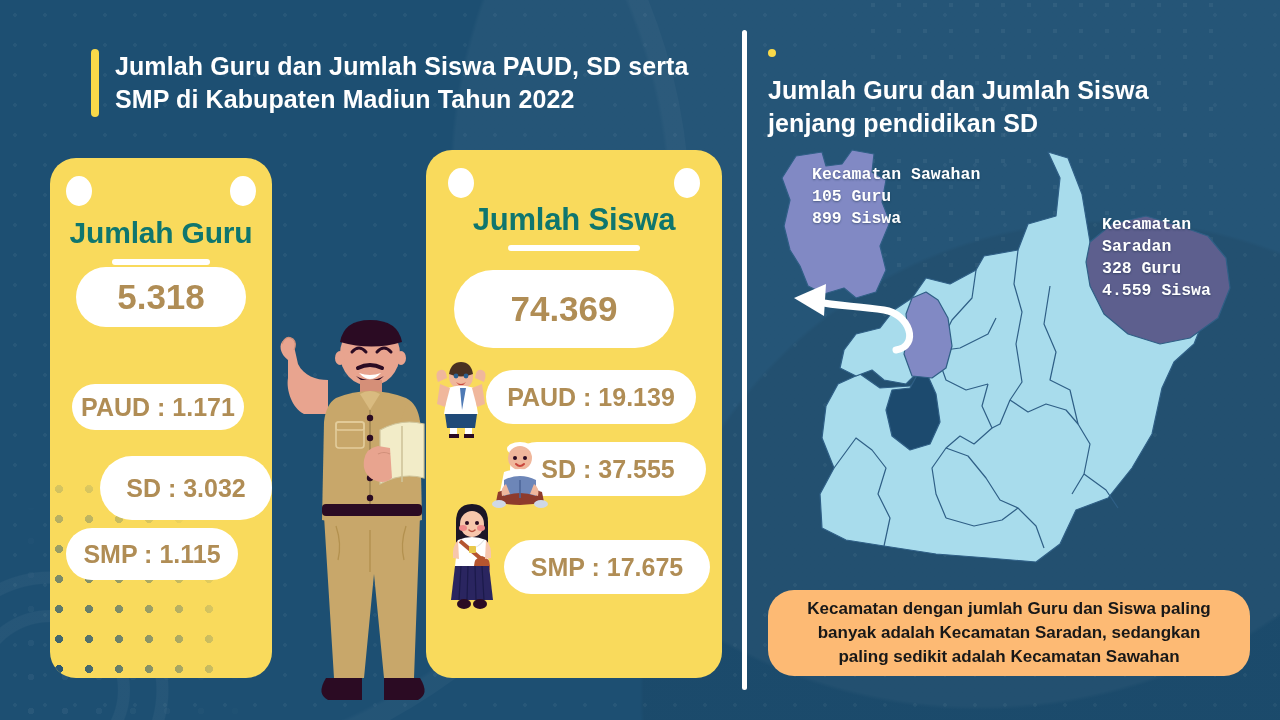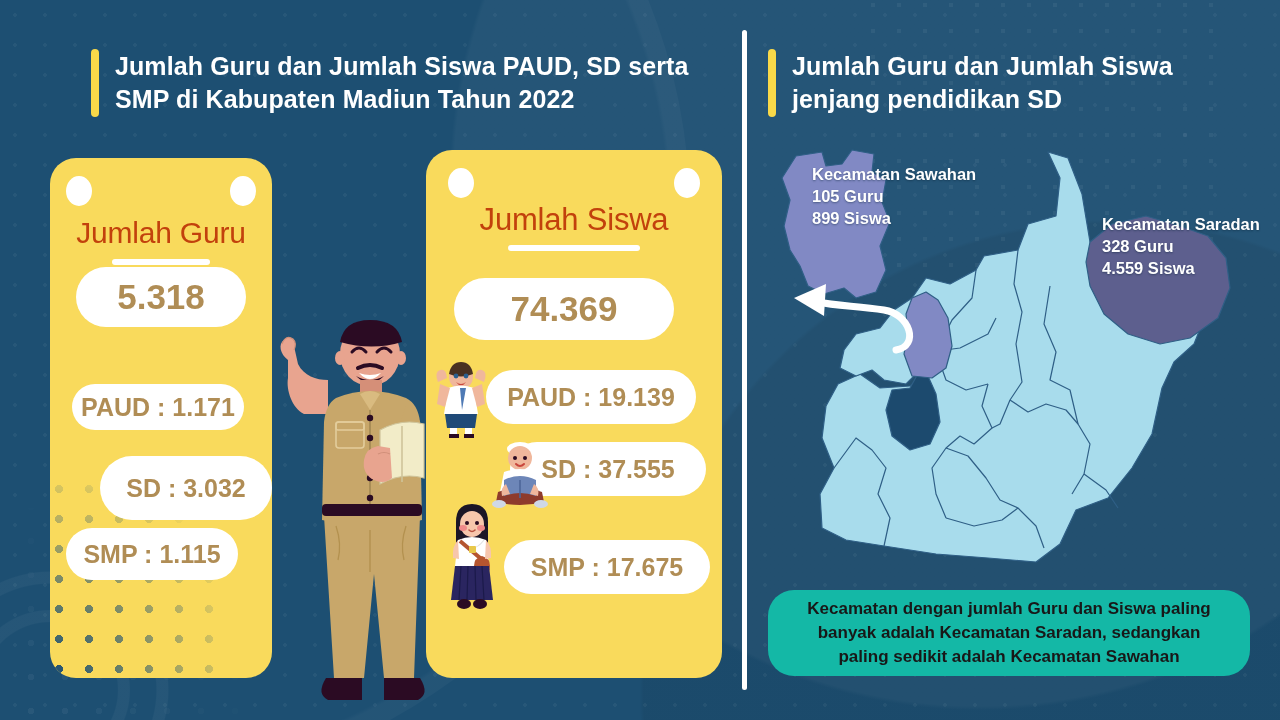--- a/index.html
+++ b/index.html
@@ -62,21 +62,21 @@
   
   .heading { position:absolute; display:flex; align-items:stretch; gap:16px; }
   .heading .accent {
     width:8px; border-radius:4px; background:#f9d949; flex:0 0 8px;
   }
   .heading .htext {
     color:#ffffff; font-weight:bold; font-size:25px; line-height:1.32;
     letter-spacing:.1px; white-space:pre-line; padding-top:1px;
   }
   #heading-left  { left:50px; top:49px; height:68px;padding-left:41px; }
-  #heading-right { left:768px; top:49px; height:68px; }
+  #heading-right { left:768px; top:49px; height:68px;flex-direction:column; }
 
   
   .stat-card {
     position:absolute; background:#f9da5c; border-radius:26px; overflow:hidden;
   }
   #card-guru  { left:50px;  top:158px; width:222px; height:520px; }
   #card-siswa { left:426px; top:150px; width:296px; height:528px;padding-left:24px; }
 
   .card-dotpattern {
     position:absolute; left:-6px; bottom:-6px; width:190px; height:210px;
@@ -90,21 +90,21 @@
     position:absolute; width:26px; height:30px; border-radius:50%;
     background:#ffffff;
   }
   .punch.l { left:16px; top:18px; }
   .punch.r { right:16px; top:18px; }
   #card-siswa .punch.l { left:22px; }
   #card-siswa .punch.r { right:22px; }
 
   .card-title {
     position:absolute; left:0; right:0; top:58px; text-align:center;
-    font-size:30px; font-weight:normal; color:#c2410c; letter-spacing:-.2px;
+    font-size:30px; font-weight:bold; color:#0f766e; letter-spacing:-.2px;
   }
   #card-siswa .card-title { top:52px; font-size:31px; }
   .card-rule {
     position:absolute; height:6px; border-radius:3px; background:#ffffff;
   }
   #card-guru  .card-rule { left:62px; right:62px; top:101px; }
   #card-siswa .card-rule { left:82px; right:82px; top:95px; }
 
   .pill {
     position:absolute; background:#ffffff; border-radius:40px;
@@ -112,45 +112,45 @@
     color:#b08d55; font-weight:bold; white-space:nowrap;
   }
   .pill.big { font-size:35px; color:#b08d55; }
   .pill.sub { font-size:25px; }
 
   #guru-total { left:26px;  top:109px; width:170px; height:60px; }
   #guru-paud  { left:22px;  top:226px; width:172px; height:46px; }
   #guru-sd    { left:50px;  top:298px; width:172px; height:64px; }
   #guru-smp   { left:16px;  top:370px; width:172px; height:52px; }
 
-  #siswa-total { left:28px; top:128px; width:220px; height:62px; }
+  #siswa-total { left:28px; top:120px; width:220px; height:78px; }
   #siswa-paud  { left:60px; top:220px; width:210px; height:54px; }
   #siswa-sd    { left:84px; top:292px; width:196px; height:54px; }
   #siswa-smp   { left:78px; top:390px; width:206px; height:54px; }
 
   
   .illus { position:absolute; }
   #teacher-illustration { left:274px; top:318px; width:190px; height:402px; }
   #kid-cheer   { left:430px; top:360px; width:62px; height:78px; }
   #kid-reading { left:486px; top:440px; width:68px; height:72px; }
   #kid-girl    { left:444px; top:504px; width:56px; height:108px; }
 
   
-  #map-area { position:absolute; left:760px; top:138px; width:500px; height:442px; }
+  #map-area { position:absolute; left:760px; top:138px; width:500px; height:442px;font-family:Liberation Mono, monospace; }
   .map-label {
     position:absolute; color:#ffffff; font-weight:bold; font-size:16.5px;
     line-height:1.33; white-space:pre-line; text-shadow:0 1px 2px rgba(10,35,55,.45);
   }
   #label-sawahan { left:52px; top:26px; }
   #label-saradan { left:318px; top:76px;margin-left:24px; }
 
   
   #caption-box {
     position:absolute; left:768px; top:590px; width:482px; height:86px;
-    background:#14b8a6; border-radius:26px;
+    background:#fdba74; border-radius:26px;
     display:flex; align-items:center; justify-content:center; text-align:center;
     padding:0 18px;
   }
   #caption-text {
     color:#181818; font-weight:bold; font-size:17px; line-height:1.42;
     white-space:pre-line;
   }
 </style>
 </head>
 <body>

